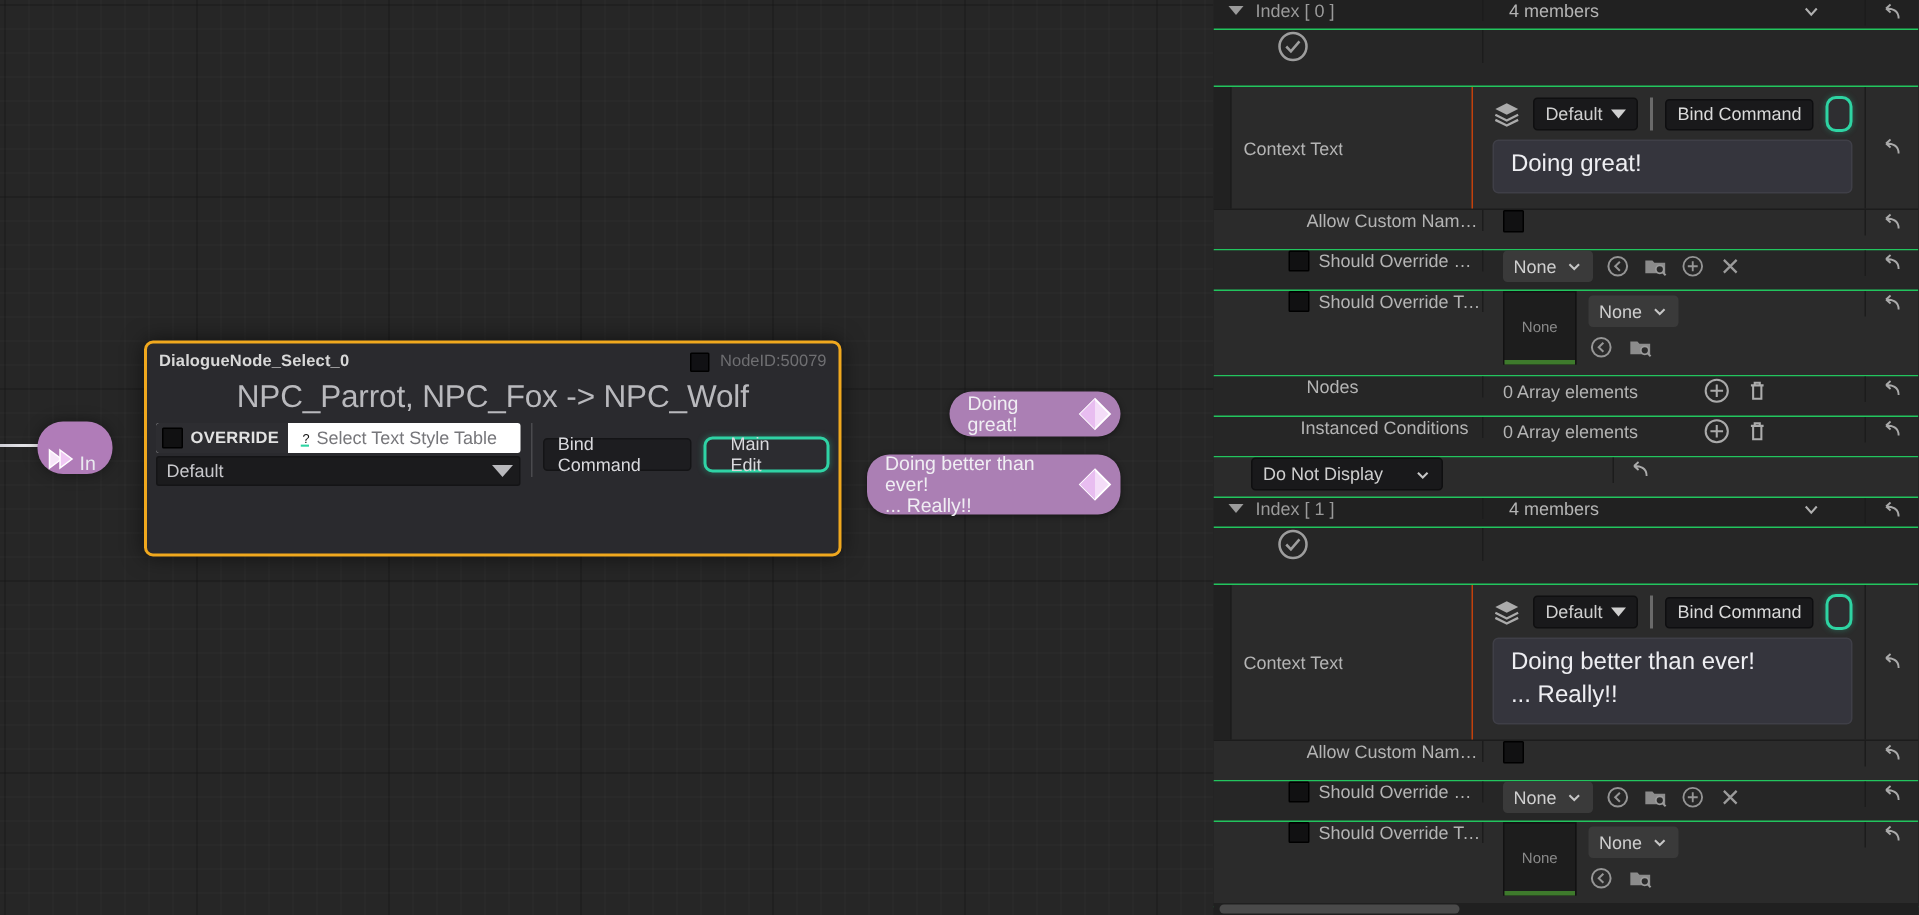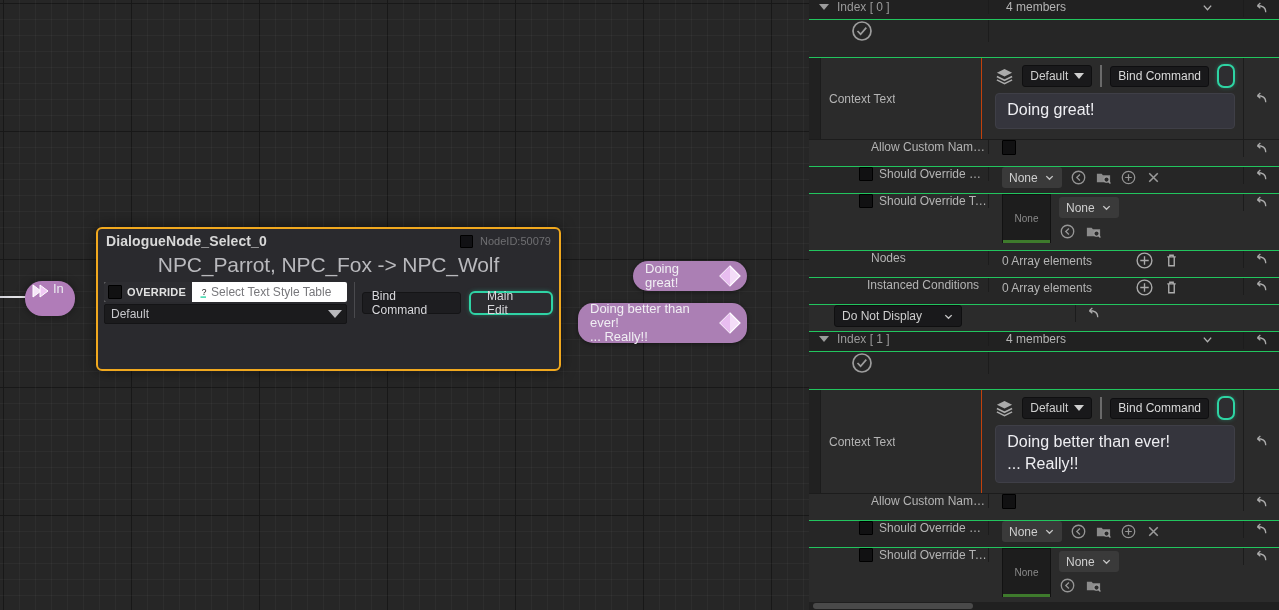--- a/index.html
+++ b/index.html
@@ -25,21 +25,21 @@
     background-position: 3px 3px, 3px 3px, 3px 3px, 3px 3px;
     overflow: hidden;
   }
 
   
   .pin-node {
     position: absolute; left: 25px; top: 281px;
     width: 50px; height: 35px;
     background: #b07cb8;
     border-radius: 17px;
-    display: flex; align-items: flex-start;
+    display: flex; align-items: flex-end;
     padding-left: 5px;
     box-shadow: 0 0 10px rgba(0,0,0,0.4);
   }
   .pin-glyph { width: 20px; height: 20px; display:block; }
   .pin-label {
     color: #e9e9ef; font-size: 13px; margin-left: 3px;
     font-family: "Liberation Sans", sans-serif;
   }
   .wire {
     position: absolute; left: 0px; top: 296px;
@@ -72,21 +72,21 @@
     border: 2px solid #f0a81e;
     border-radius: 6px;
     box-shadow: 0 0 14px rgba(0,0,0,0.55);
     padding: 4px 6px 6px 6px;
   }
   .dlg-titlebar {
     display: flex; align-items: center; justify-content: space-between;
     height: 16px; padding: 0 2px;
   }
   .dlg-name {
-    font-size: 14px; font-weight: bold; color: #d8d8d8;
+    font-size: 11px; font-weight: bold; color: #d8d8d8;
     letter-spacing: 0.1px;
   }
   .dlg-right { display: flex; align-items: center; gap: 7px; }
   .dlg-swatch {
     width: 13px; height: 13px; background: #111114;
     border: 1px solid #000; border-radius: 1px;
   }
   .dlg-nodeid { font-size: 11px; color: #6f6f72; }
 
   .dlg-participants {

